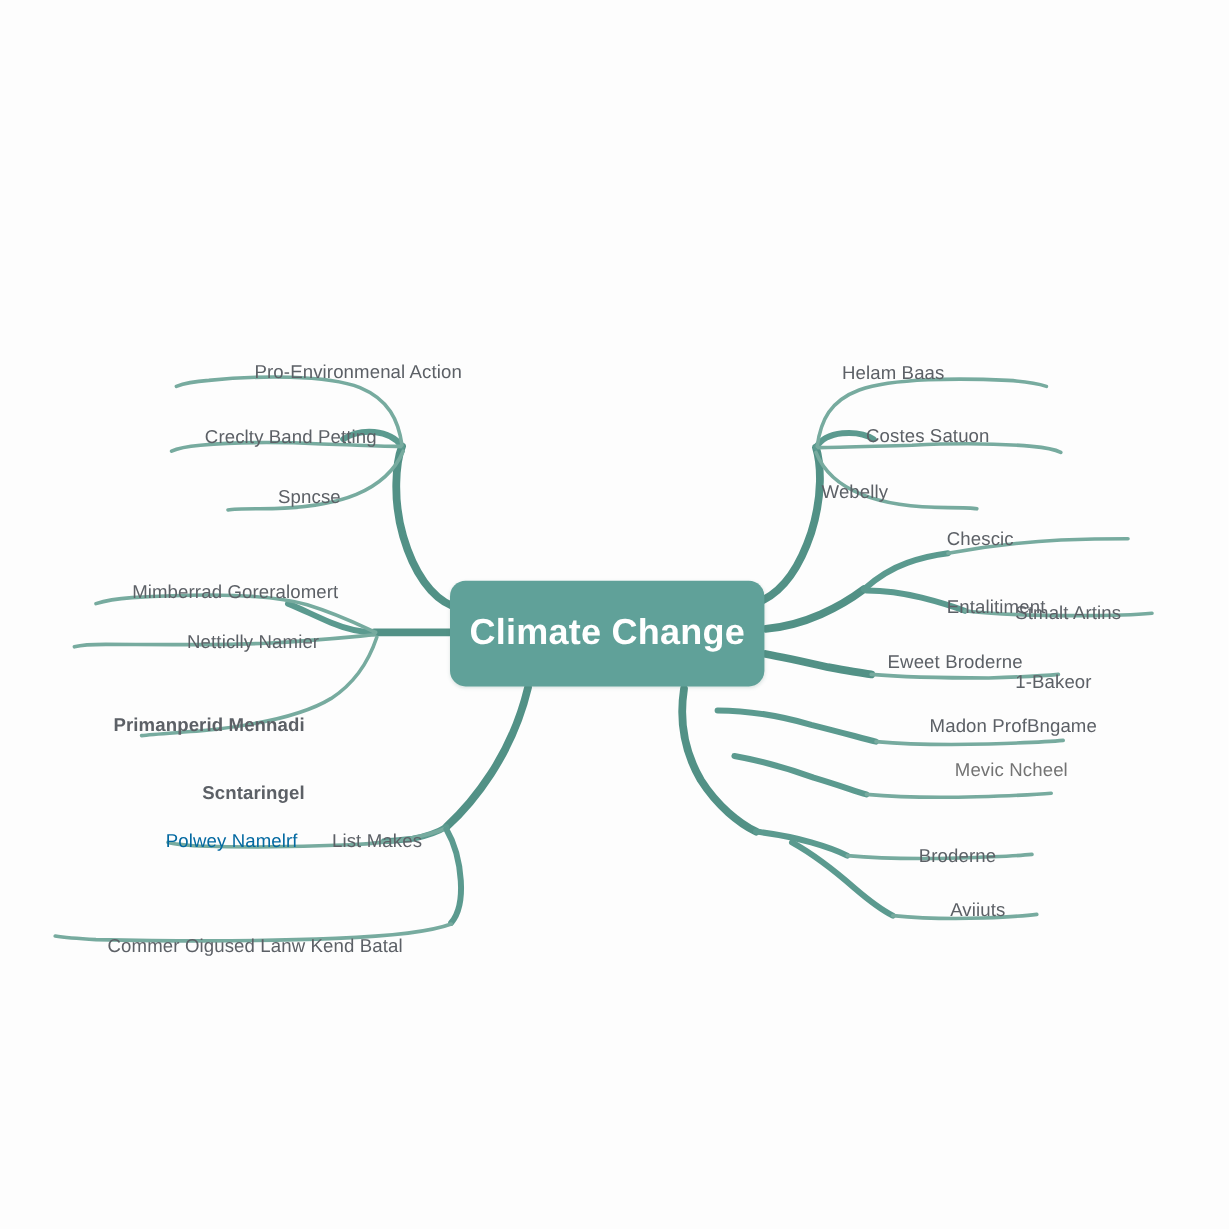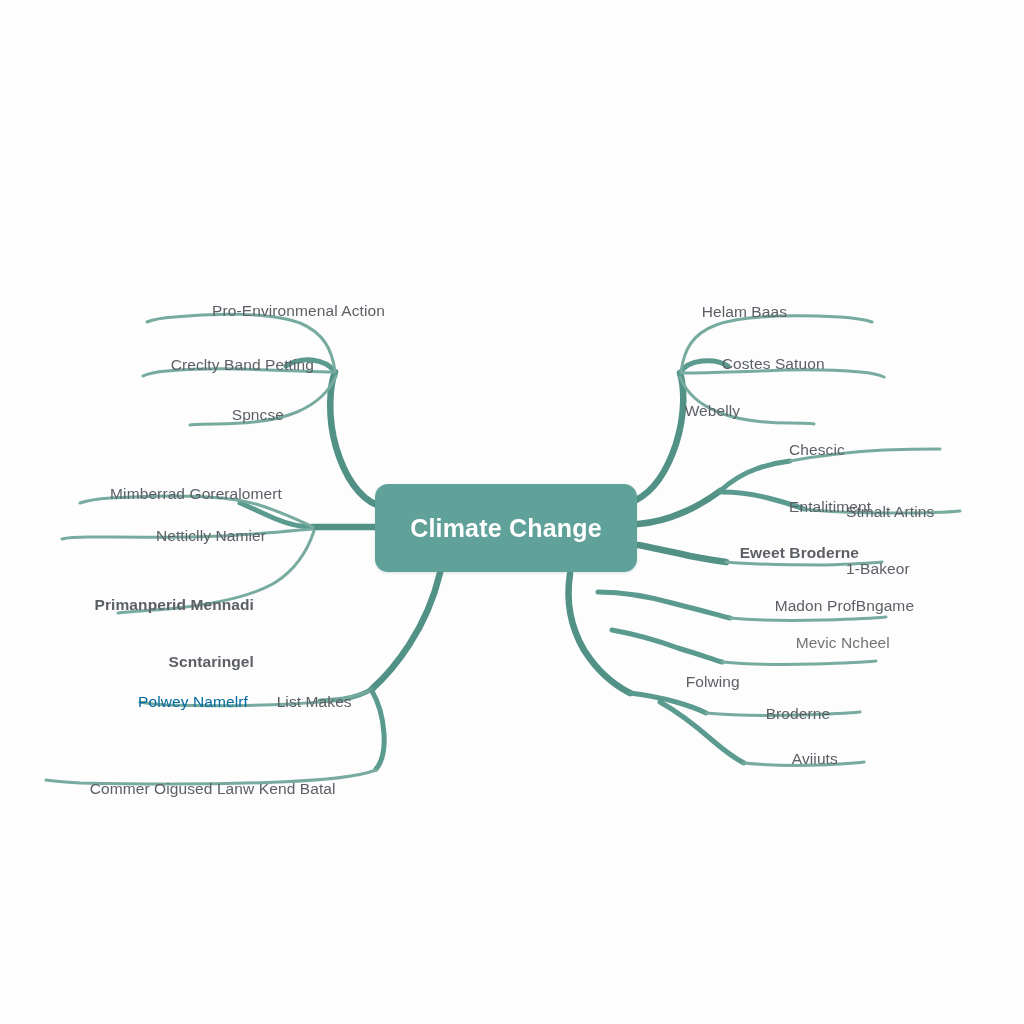--- a/index.html
+++ b/index.html
@@ -41,21 +41,21 @@
     height: 88px;
     background: #60a199;
     border-radius: 13px;
     display: flex;
     align-items: center;
     justify-content: center;
     box-shadow: 0 1px 3px rgba(60,110,100,0.18);
   }
   #central-node .label {
     color: #ffffff;
-    font-size: 25px;
+    font-size: 30px;
     font-weight: bold;
     letter-spacing: 0.2px;
     white-space: nowrap;
   }
 
   
   .topic {
     position: absolute;
     color: #5c6066;
     font-size: 15.5px;
@@ -203,35 +203,32 @@
   <div class="topic l" style="left: 789px; top: 403px; width: 215px; color: rgb(92, 96, 102);">
     <div>Chescic</div>
     <div>Entalitiment</div>
   </div>
 
   <div class="topic l" style="left: 846px; top: 465px; width: 175px; color: rgb(92, 96, 102);">
     <div>Stmalt Artins</div>
     <div>1-Bakeor</div>
   </div>
 
-  <div class="topic l" style="left: 722px; top: 525px; width: 220px; color: rgb(92, 96, 102); font-weight: bold;">
+  <div class="topic l" style="left: 722px; top: 525px; width: 220px; color: rgb(92, 96, 102);">
     <span>Eweet Broderne</span>
   </div>
 
   <div class="topic l" style="left: 757px; top: 578px; width: 235px; color: rgb(92, 96, 102);">
     <span>Madon ProfBngame</span>
   </div>
 
   <div class="topic l" style="left: 778px; top: 615px; width: 210px; color: #737373;">
     <span>Mevic Ncheel</span>
   </div>
 
-  <div class="topic l" style="left: 668px; top: 654px; width: 150px; color: rgb(92, 96, 102);">
-    <span>Folwing</span>
-  </div>
 
   <div class="topic l" style="left: 748px; top: 686px; width: 180px; color: rgb(92, 96, 102);">
     <span>Broderne</span>
   </div>
 
   <div class="topic l" style="left: 775px; top: 731px; width: 160px; color: rgb(92, 96, 102);">
     <span>Aviiuts</span>
   </div>
 
 </div>

